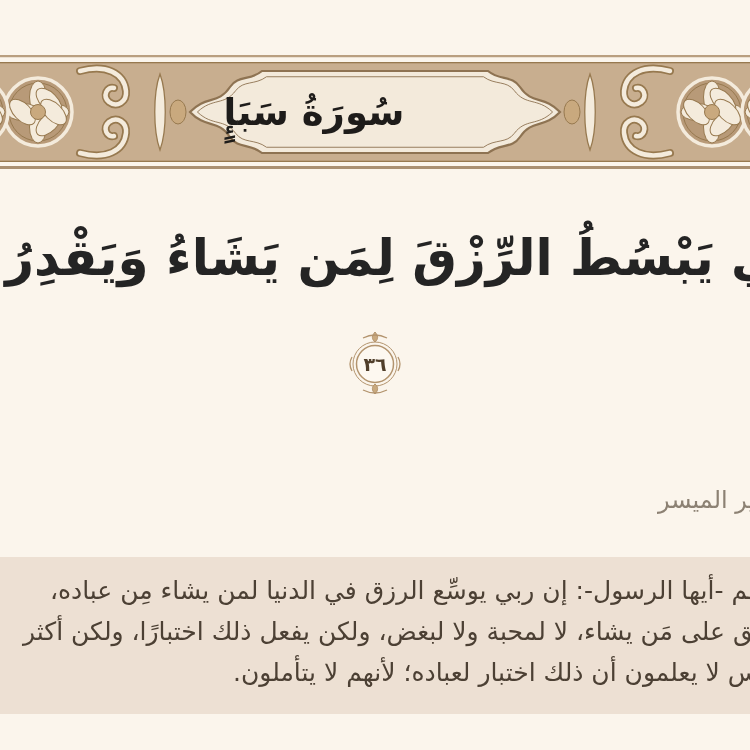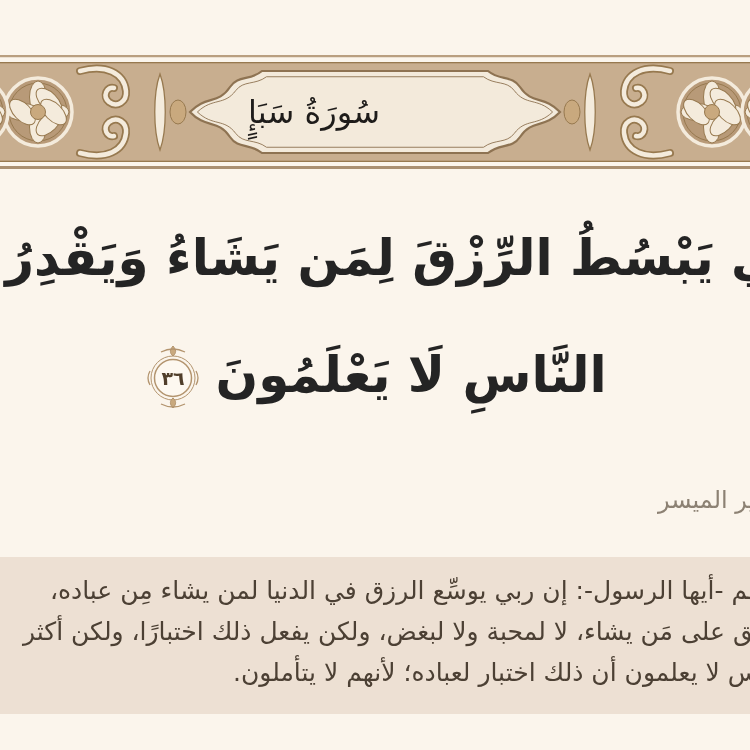--- a/index.html
+++ b/index.html
@@ -6,21 +6,21 @@
   body{font-family:"DejaVu Sans",sans-serif;}
   .screen{
     position:relative;width:750px;height:750px;
     background:#FBF5EC;overflow:hidden;
   }
   
   .ornament-band{position:absolute;top:55px;left:0;width:750px;height:114px;}
   .surah-title{
     position:absolute;top:55px;left:0;width:628px;height:114px;
     display:flex;align-items:center;justify-content:center;
-    font-size:32px;font-weight:normal;color:#1e1c1a;direction:rtl;
+    font-size:37px;font-weight:bold;color:#1e1c1a;direction:rtl;
     pointer-events:none;
   }
   
   .verse-line1{
     position:absolute;top:193px;left:50%;transform:translateX(-50%);
     white-space:nowrap;direction:rtl;
     font-size:50px;font-weight:bold;color:#242424;line-height:130px;
   }
   .verse-line2{
     position:absolute;top:325px;left:0;width:750px;
@@ -108,21 +108,20 @@
              L488,16 C500,26 512,20 520,32 C532,50 544,40 560,57
              C544,74 532,64 520,82 C512,94 500,88 488,98
              L262,98 C250,88 238,94 230,82 C218,64 206,74 190,57 Z" transform="translate(375 57) scale(0.96 0.86) translate(-375 -57)" fill="none" stroke="#8E7352" stroke-width="1"></path>
   </svg>
 
   <div class="surah-title">سُورَةُ سَبَإٍ</div>
 
   <div class="verse-line1">قُلْ إِنَّ رَبِّي يَبْسُطُ الرِّزْقَ لِمَن يَشَاءُ وَيَقْدِرُ وَلَكِنَّ أَكْثَرَ</div>
 
   <div class="verse-line2">
-    <span>النَّاسِ لَا يَعْلَمُونَ</span>
     <svg class="ayah-medallion" width="60" height="68" viewBox="0 0 60 68">
       <g fill="none" stroke="#B3946E">
         <circle cx="30" cy="35" r="22" stroke-width="1"></circle>
         <circle cx="30" cy="35" r="18.5" fill="#FDF8F0" stroke-width="1.5"></circle>
         <path d="M30,3 C26.5,7 26.5,10 30,13 C33.5,10 33.5,7 30,3 Z" fill="#C9A97E" stroke-width="1"></path>
         <path d="M30,65 C26.5,61 26.5,58 30,55 C33.5,58 33.5,61 30,65 Z" fill="#C9A97E" stroke-width="1"></path>
         <path d="M18,9 Q30,3 42,9" stroke-width="1.3"></path>
         <path d="M18,61 Q30,67 42,61" stroke-width="1.3"></path>
         <path d="M7,28 Q3,35 7,42" stroke-width="1.3"></path>
         <path d="M53,28 Q57,35 53,42" stroke-width="1.3"></path>

